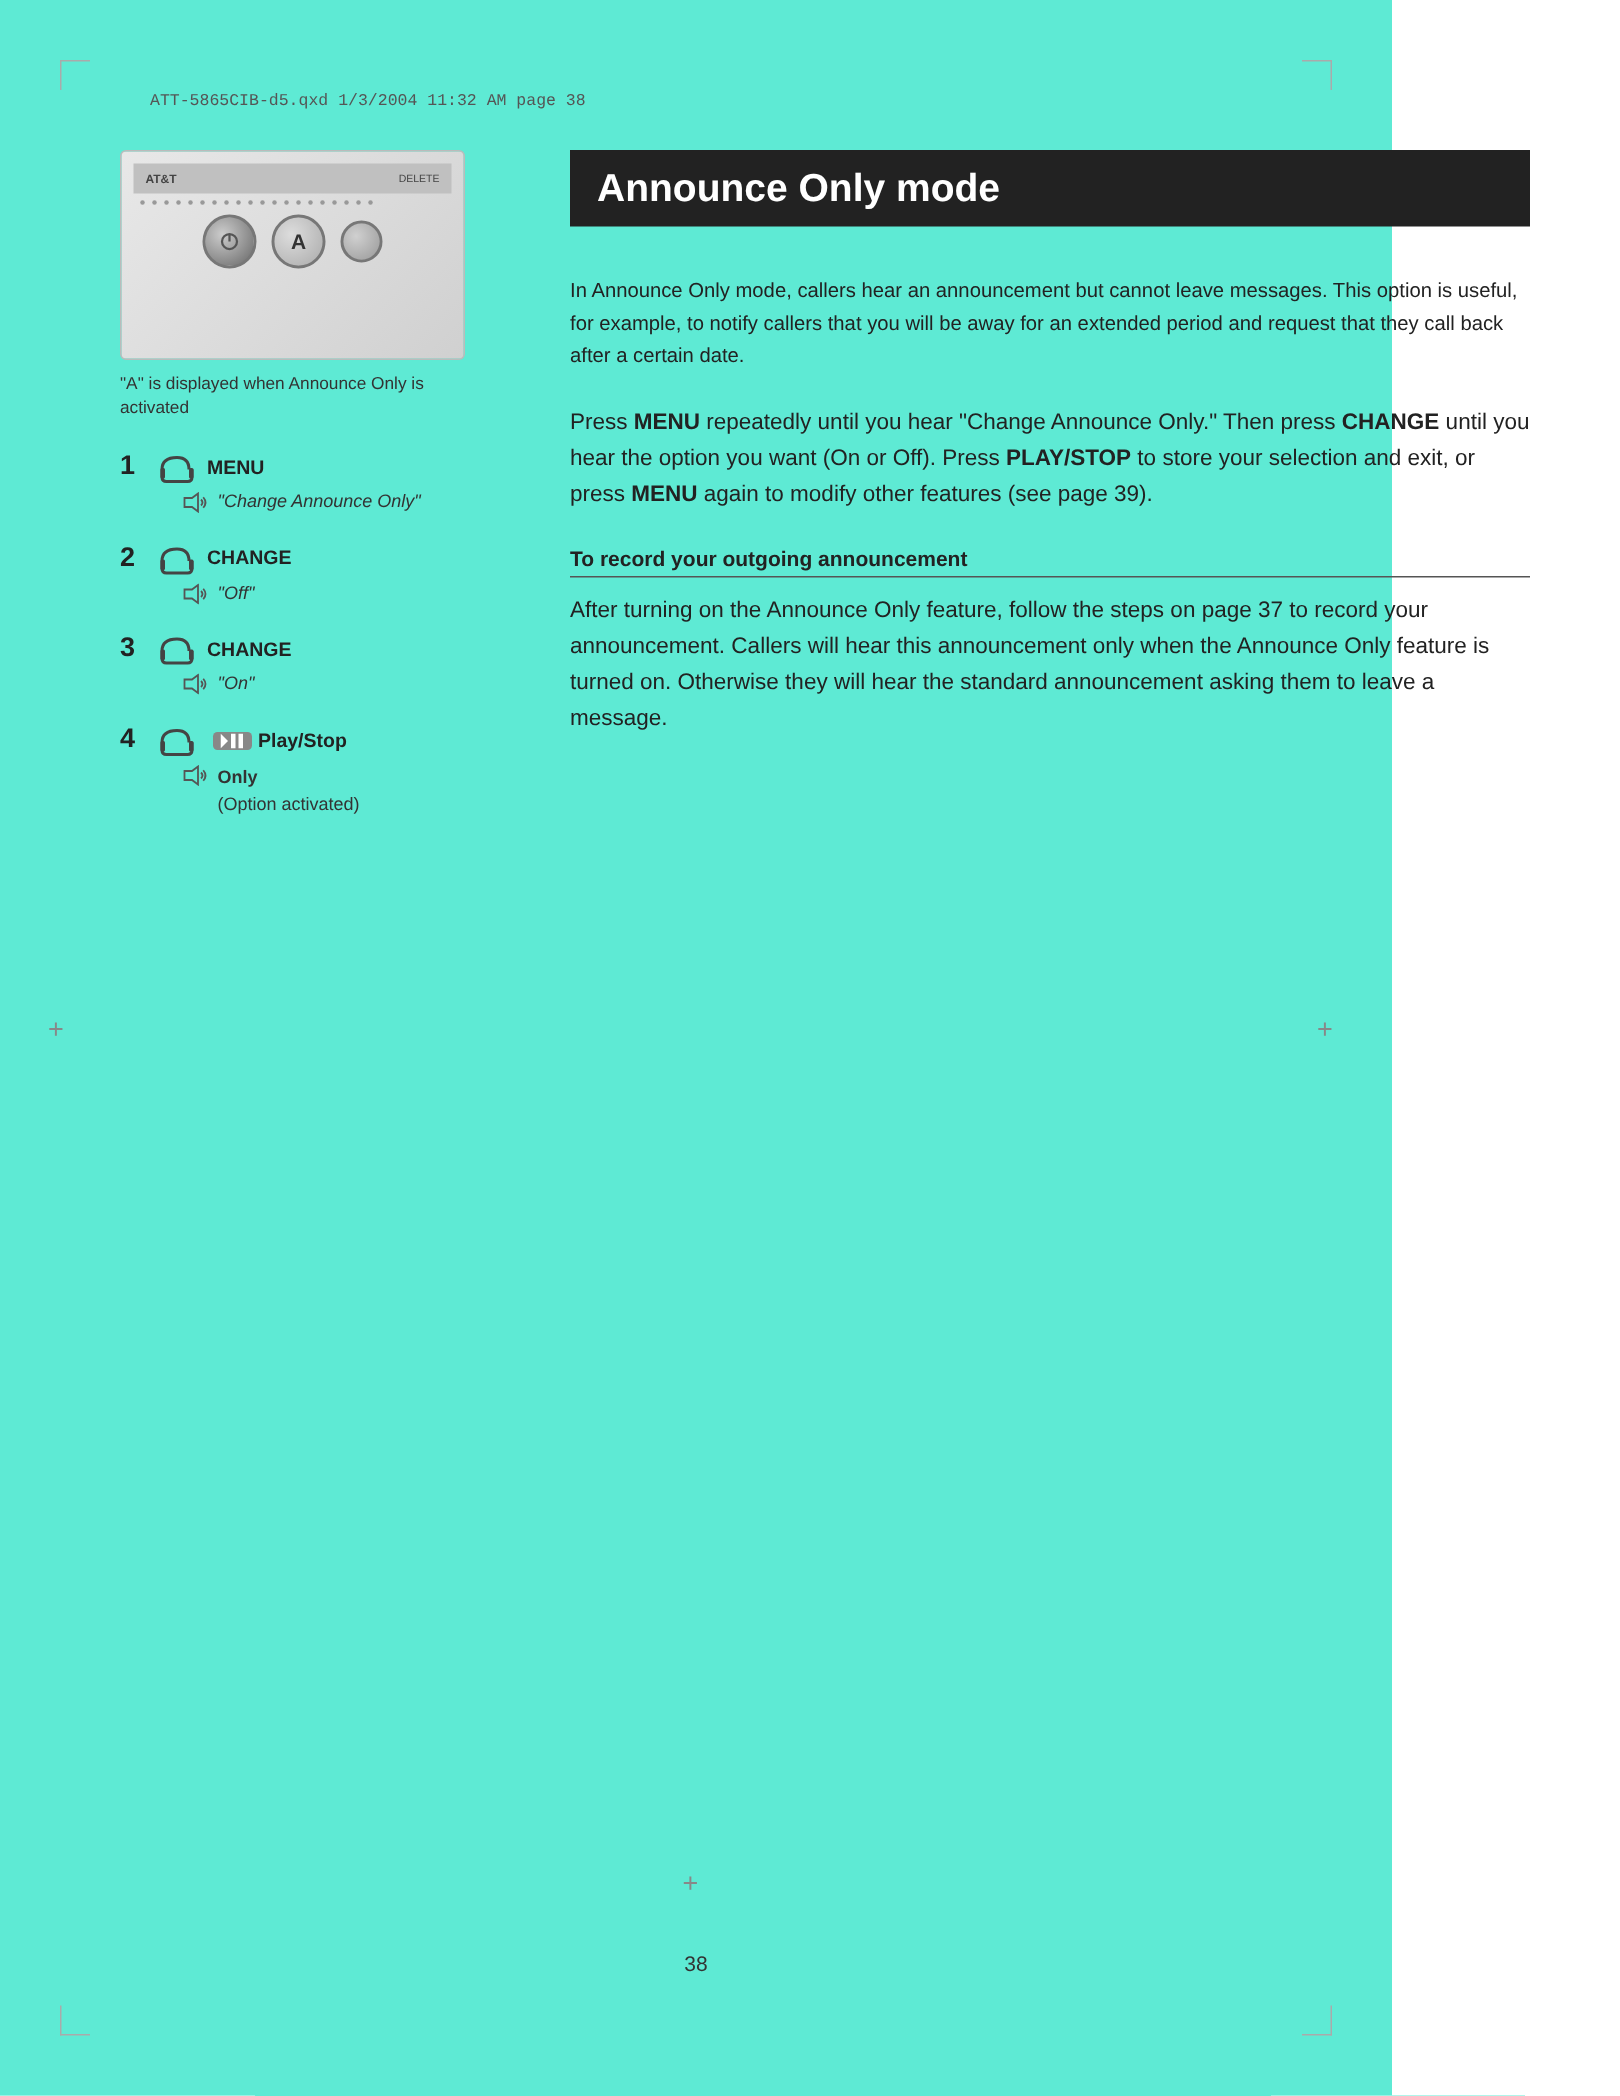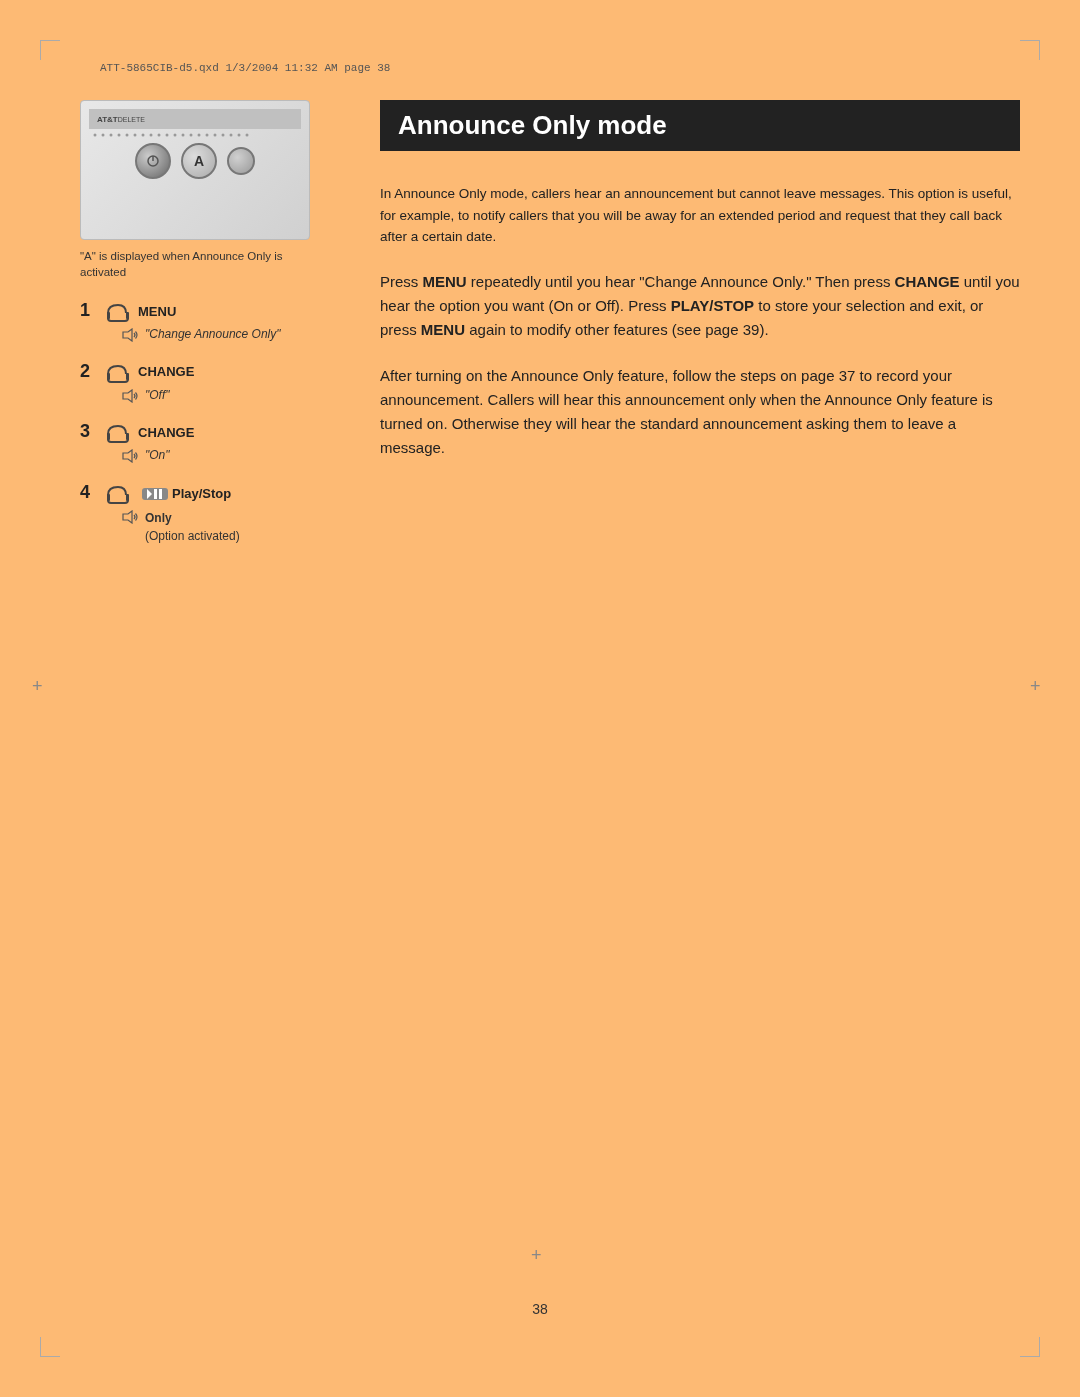--- a/index.html
+++ b/index.html
@@ -8,23 +8,23 @@
       width: 1080px;
       min-height: 1397px;
       background: #ffffff;
       font-family: Arial, Helvetica, sans-serif;
       font-size: 14px;
       color: #222;
       position: relative;
     }
 
     .page-container {
-      width: 1080px;
+      width: 928px;
       min-height: 1397px;
-      background: #fdba74;
+      background: #5eead4;
       position: relative;
       padding: 0;
     }
 
     
     .reg-mark {
       position: absolute;
       width: 20px;
       height: 20px;
     }
@@ -85,21 +85,21 @@
       justify-content: flex-start;
       padding: 8px;
     }
 
     .device-top-bar {
       width: 100%;
       height: 20px;
       background: #c0c0c0;
       display: flex;
       align-items: center;
-      justify-content: flex-start;
+      justify-content: space-between;
       padding: 0 8px;
       margin-bottom: 4px;
     }
 
     .device-brand {
       font-size: 8px;
       font-weight: bold;
       color: #444;
     }
 
@@ -480,20 +480,21 @@
 
     <p class="intro-text">In Announce Only mode, callers hear an announcement but cannot leave messages. This option is useful, for example, to notify callers that you will be away for an extended period and request that they call back after a certain date.</p>
 
     <div class="subsection">
       <p class="subsection-body">
         Press <b>MENU</b> repeatedly until you hear "Change Announce Only." Then press <b>CHANGE</b> until you hear the option you want (On or Off). Press <b>PLAY/STOP</b> to store your selection and exit, or press <b>MENU</b> again to modify other features (see page 39).
       </p>
     </div>
 
     <div class="subsection">
+      <div class="subsection-title">To record your outgoing announcement</div>
       <p class="subsection-body">After turning on the Announce Only feature, follow the steps on page 37 to record your announcement. Callers will hear this announcement only when the Announce Only feature is turned on. Otherwise they will hear the standard announcement asking them to leave a message.</p>
     </div>
 
   </div>
 
   <div class="page-number">38</div>
 
 </div>
 
 </body></html>

